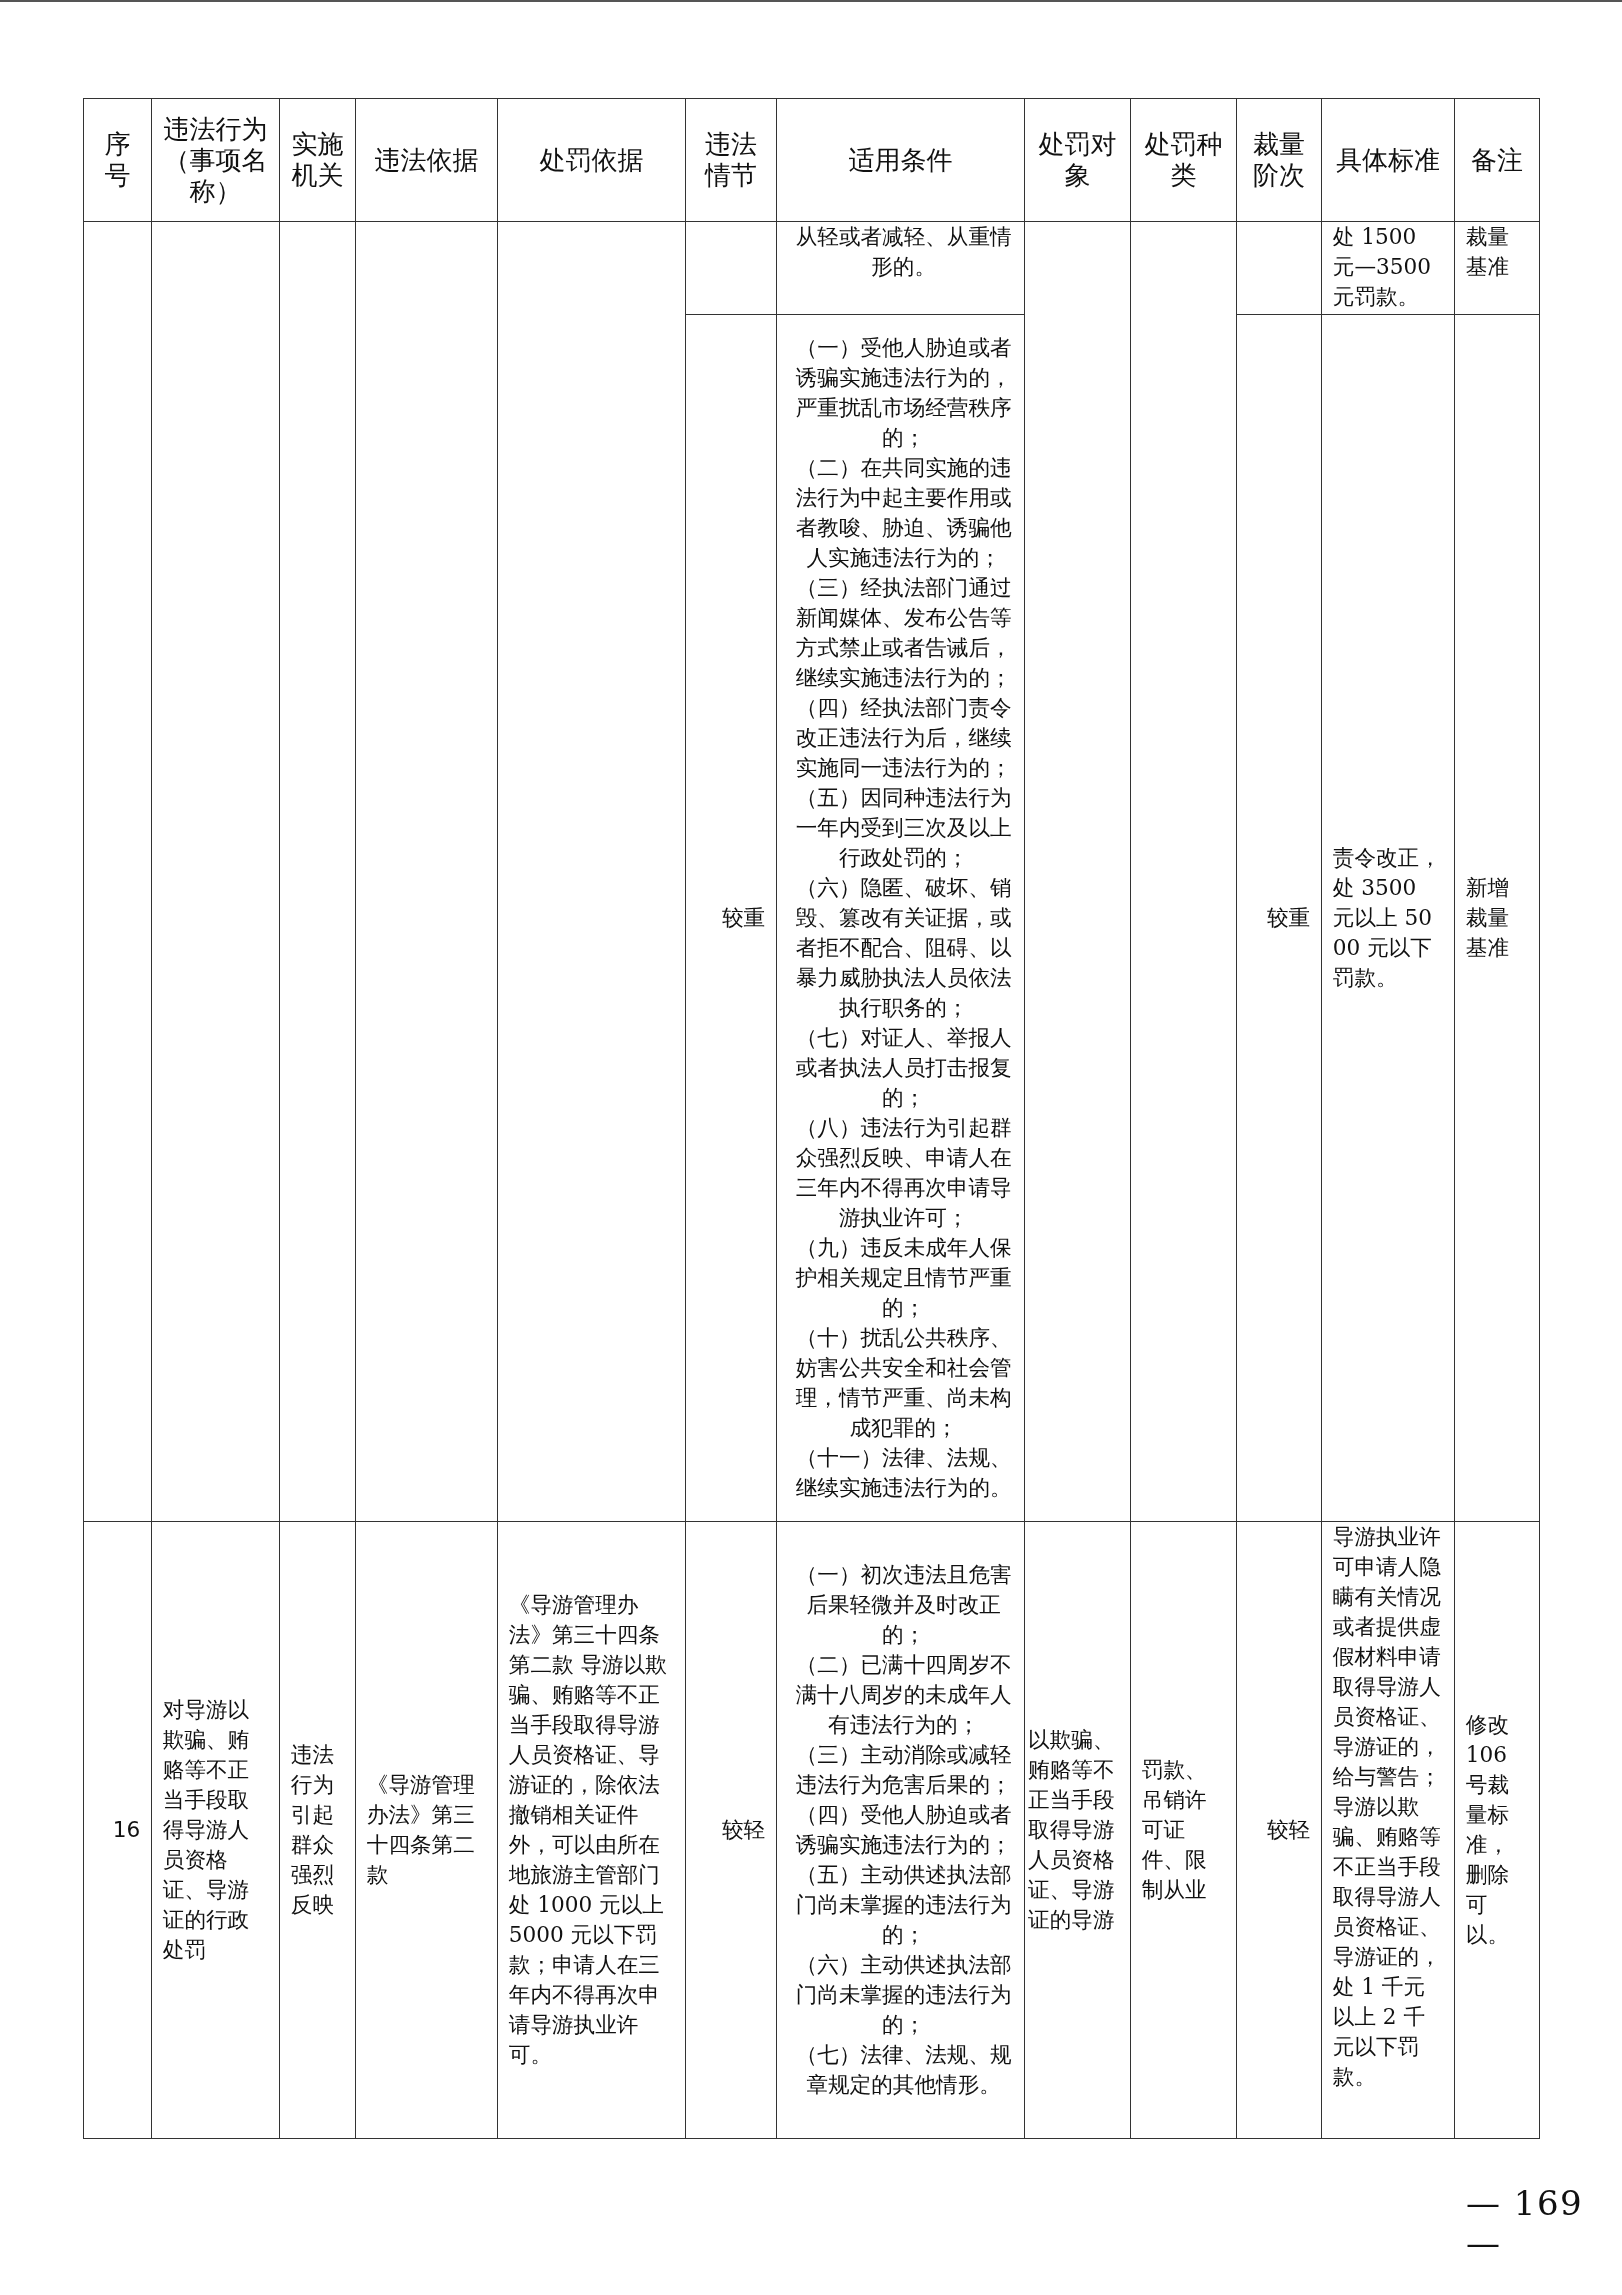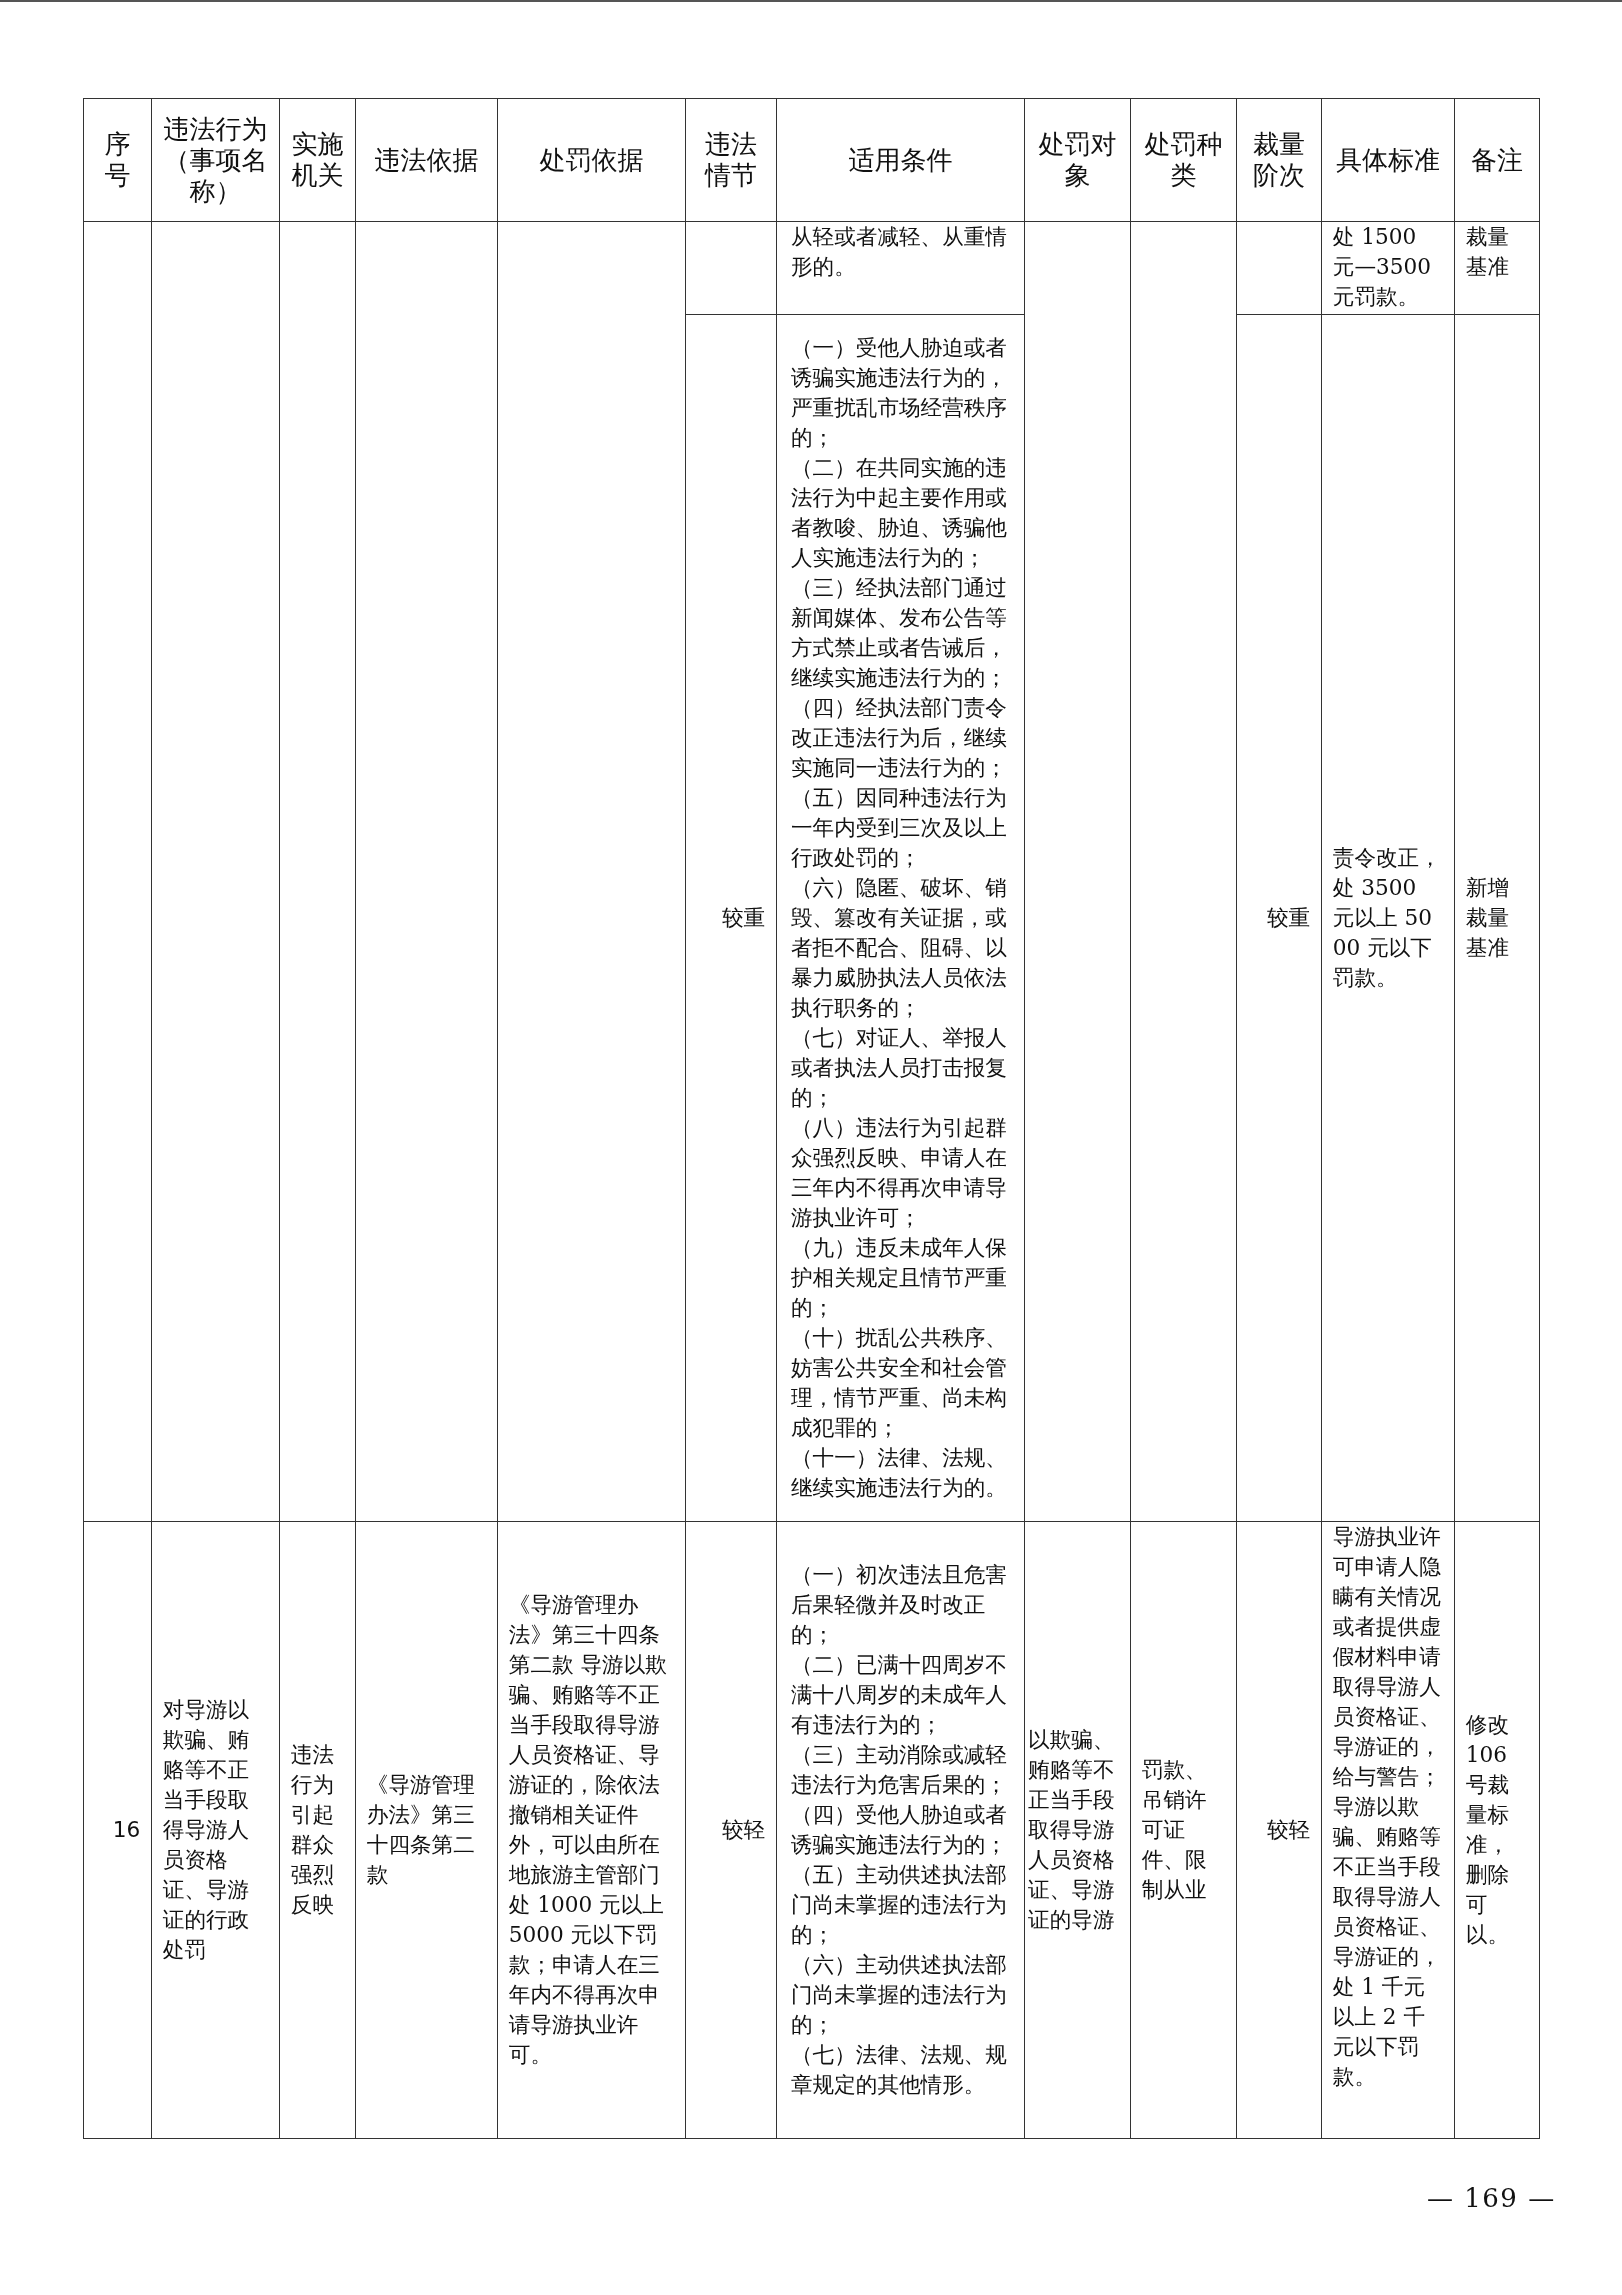--- a/index.html
+++ b/index.html
@@ -14,24 +14,24 @@
     border-collapse:collapse; table-layout:fixed; width:1456px;
   }
   table.grid td, table.grid th {
     border:1.5px solid #333; padding:0 10.8px; vertical-align:middle;
     font-size:21.6px; line-height:30px; font-weight:normal; word-break:break-all;
   }
   table.grid th { text-align:center; font-size:26px; line-height:31px; height:122px; }
   .c { text-align:right; }
   .l { text-align:left; }
   .top { vertical-align:top !important; }
-  .cond { padding-left:14px !important; padding-right:7.7px !important; }
+  .cond { padding-left:14px !important; padding-right:7.7px !important;text-align:center; }
   .num { font-family:"DejaVu Sans","Liberation Sans",sans-serif; }
   .pageno {
-    position:absolute; left:1427px; top:2183px; font-size:26px;
+    position:absolute; left:1466px; top:2183px; font-size:34px;
     font-family:"DejaVu Serif","Liberation Serif",serif; letter-spacing:1.5px;
   }
   .blk { display:block; }
 </style>
 </head>
 <body>
 
 <div class="page-border-top"></div>
 <div class="page-border-right"></div>
 

